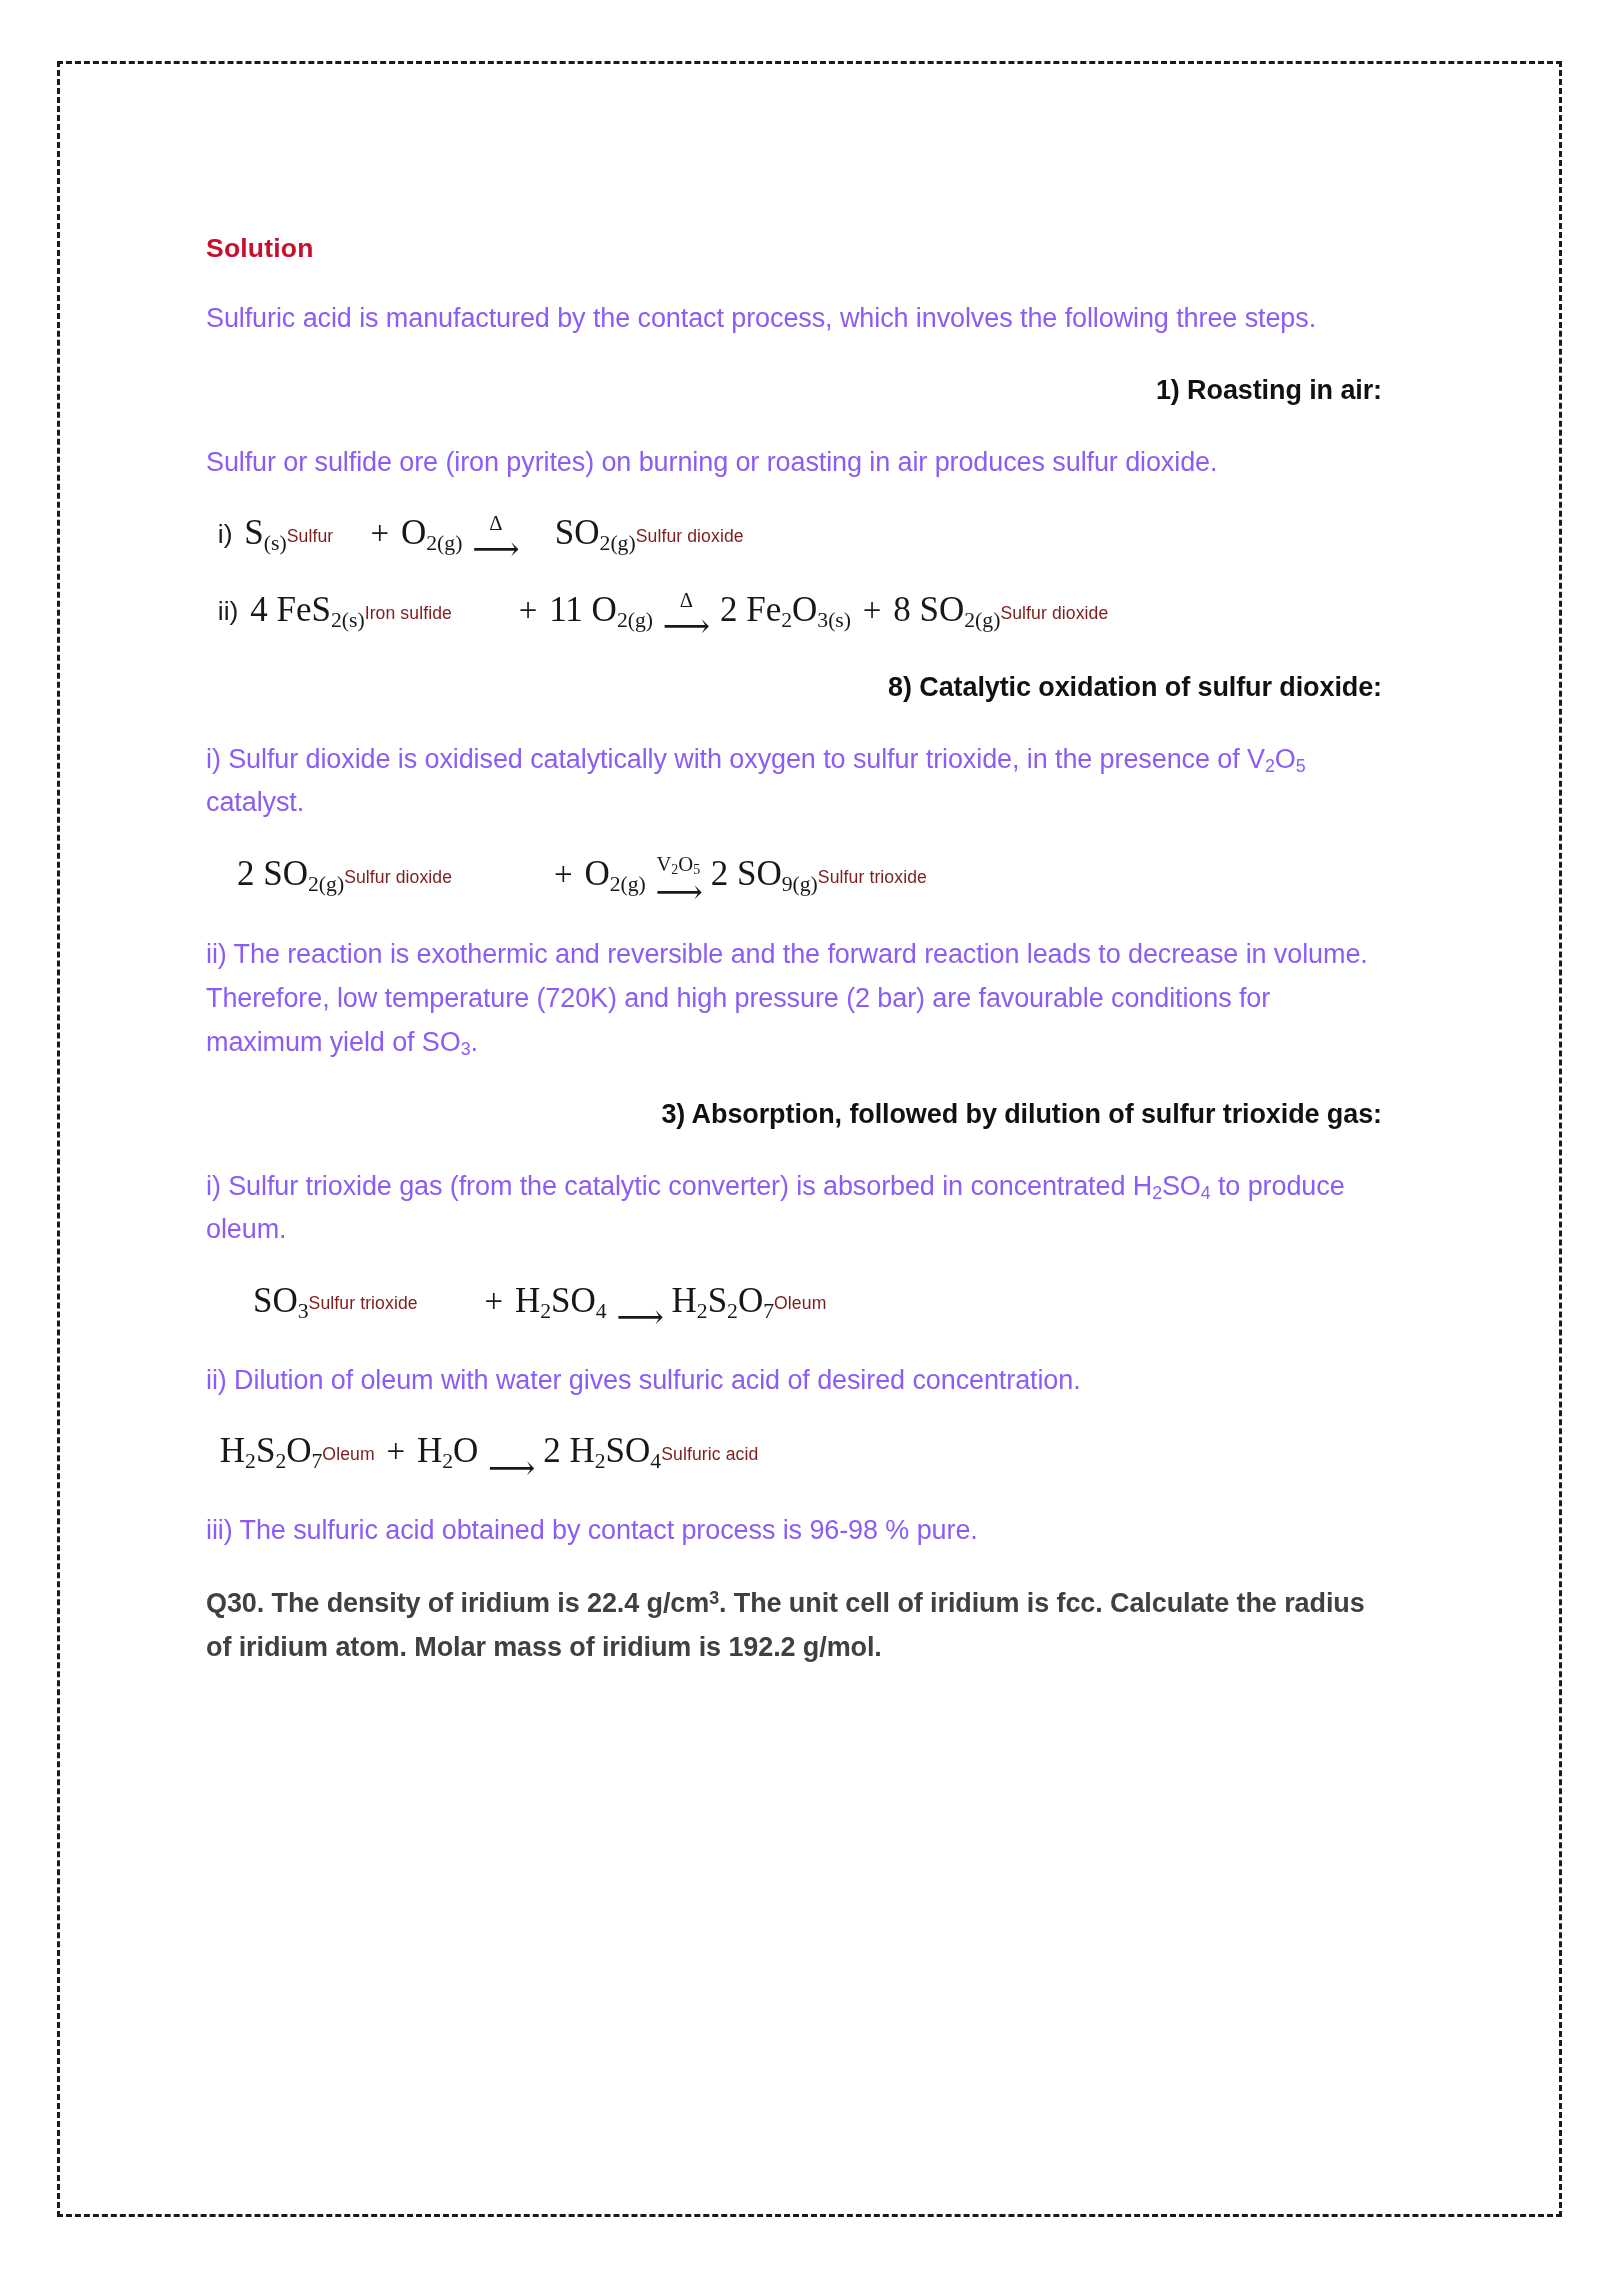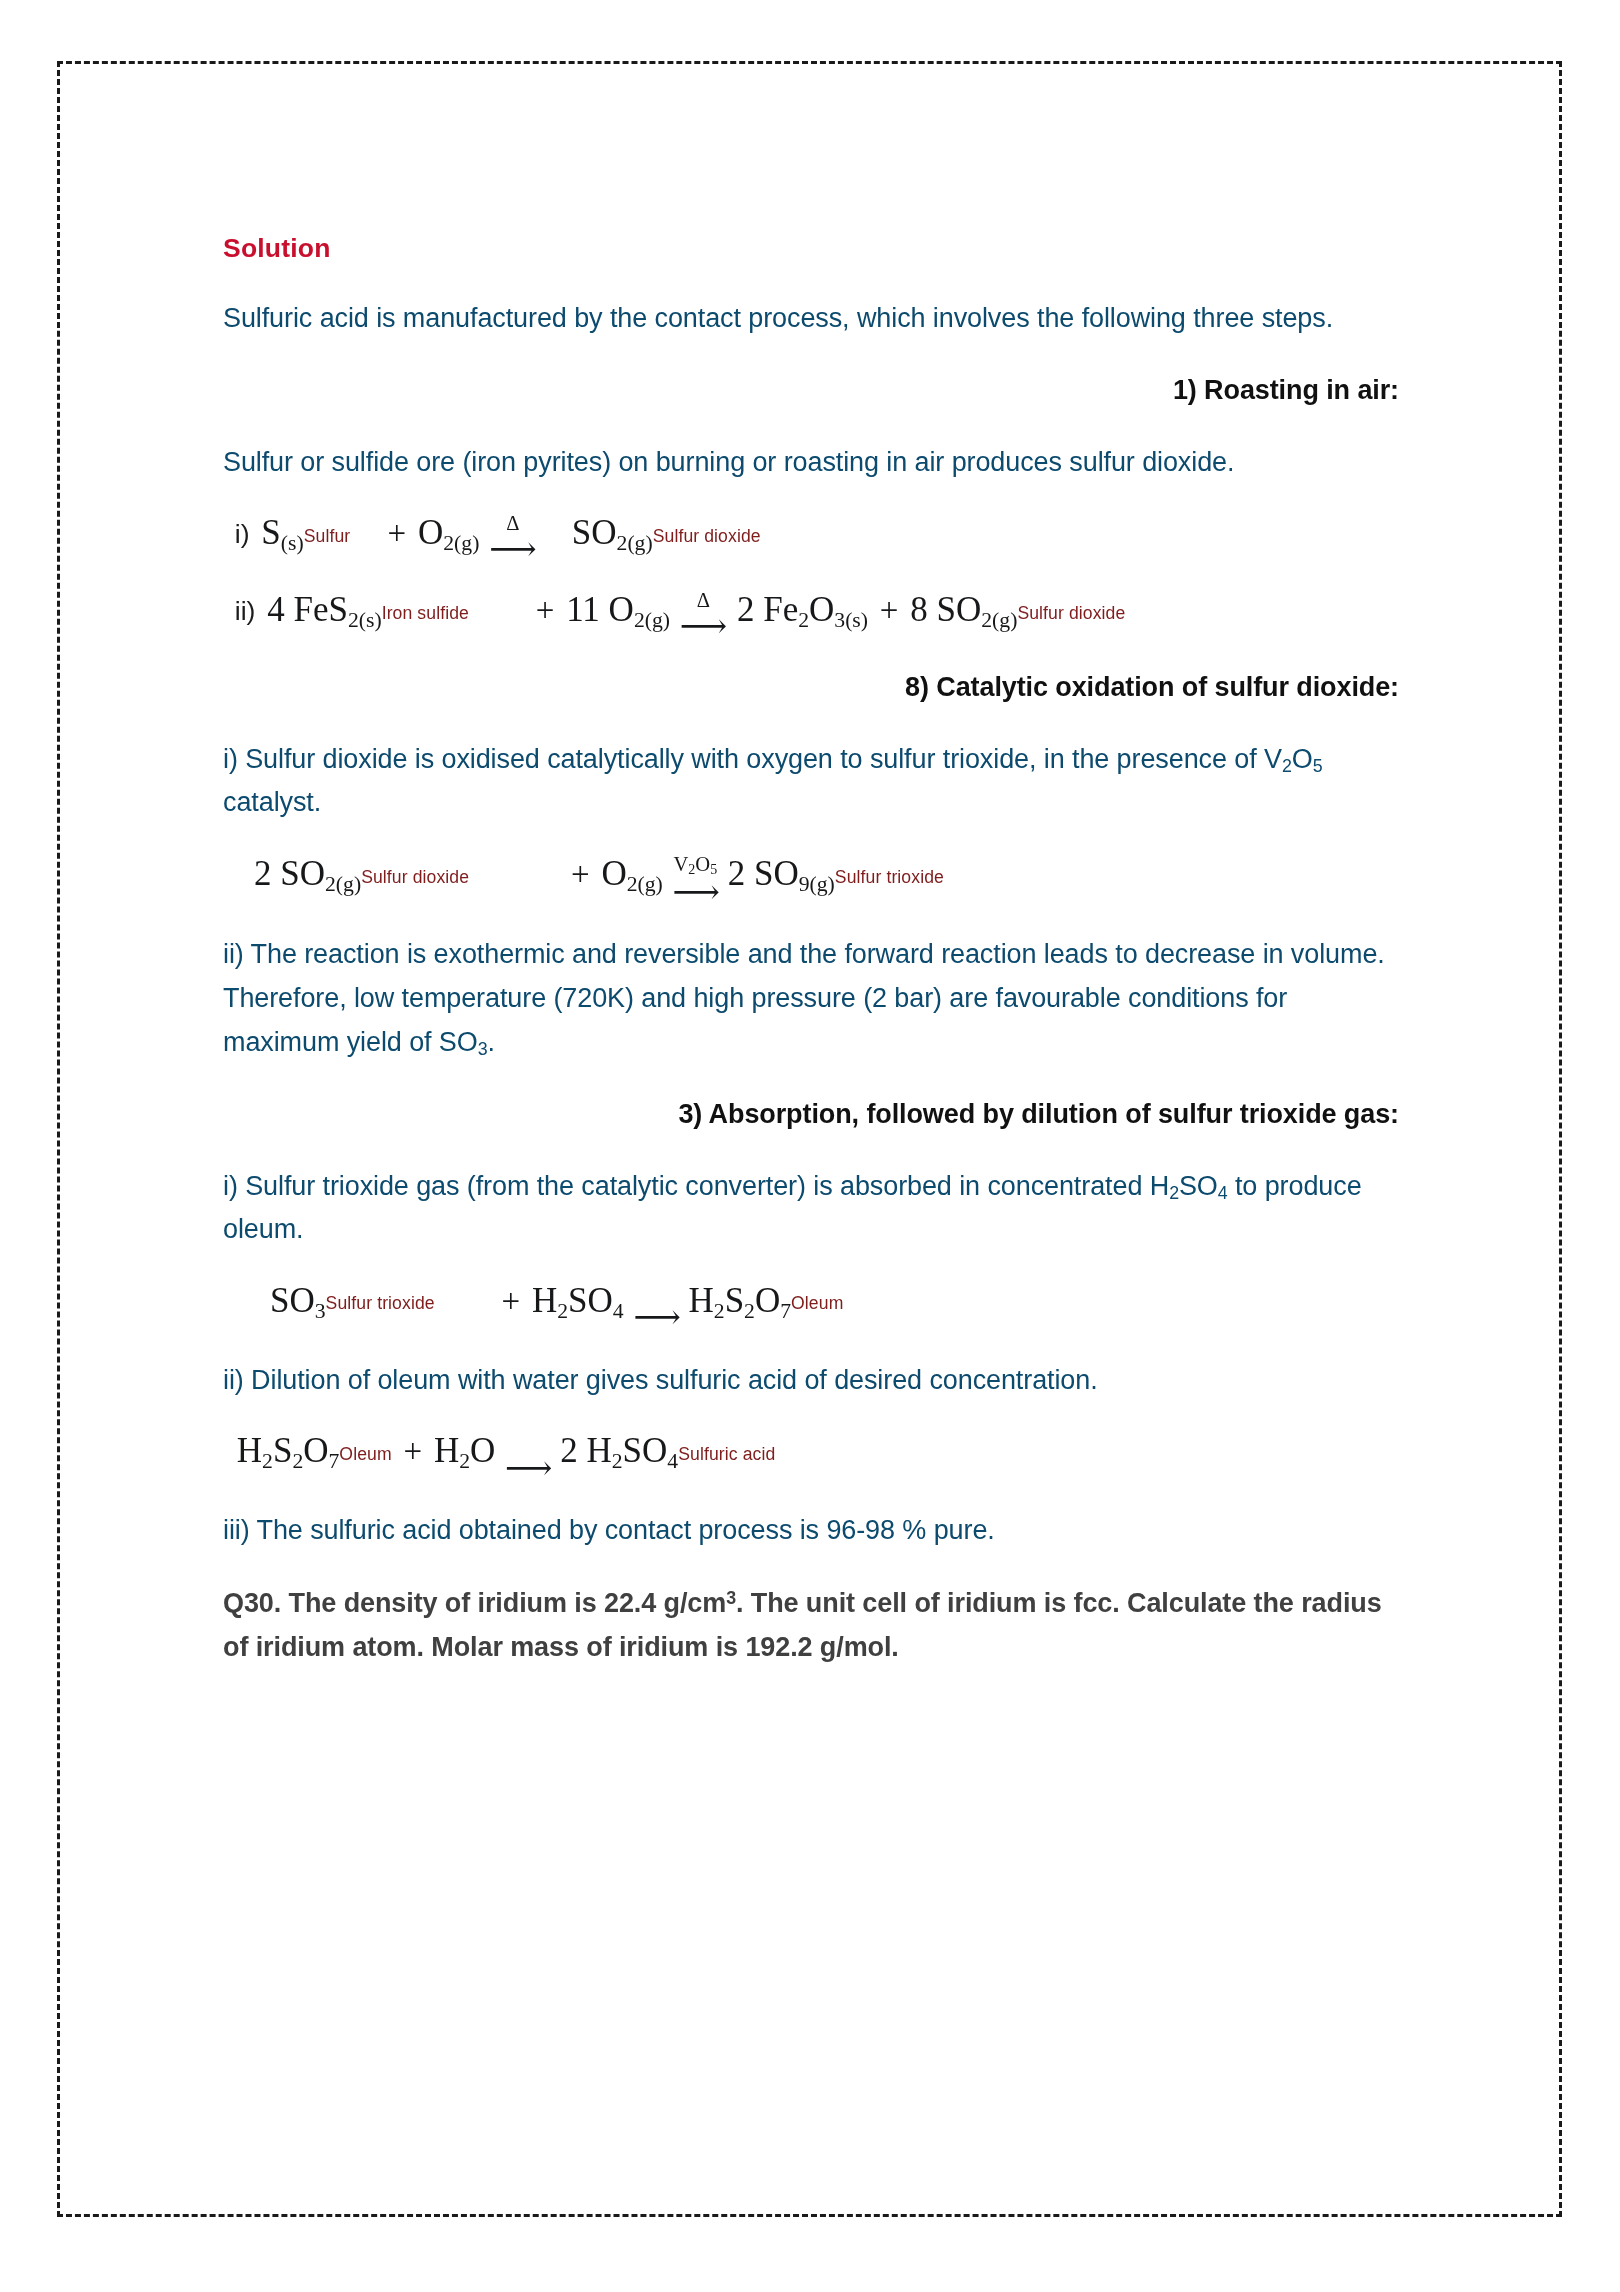--- a/index.html
+++ b/index.html
@@ -21,37 +21,37 @@
     left: 57px;
     top: 61px;
     width: 1505px;
     height: 2156px;
     border: 3.9px dashed #1a1a1a;
     box-sizing: border-box;
   }
 
   .content {
     position: absolute;
-    left: 223px;
+    left: 206px;
     top: 233px;
     width: 1176px;
   }
 
   .solution-heading {
     color: #c8102e;
     font-size: 26.5px;
     font-weight: 600;
     letter-spacing: 0.2px;
     margin: 0 0 33px 0;
   }
 
   p.body-text {
     font-size: 27px;
     line-height: 1.62;
-    color: #0c4a6e;
+    color: #8b5cf6;
     margin: 0 0 29px 0;
     font-weight: 400;
     max-width: 1191px;
     letter-spacing: -0.1px;
   }
 
   p.step-heading {
     font-size: 27px;
     line-height: 1.55;
     color: #111111;

